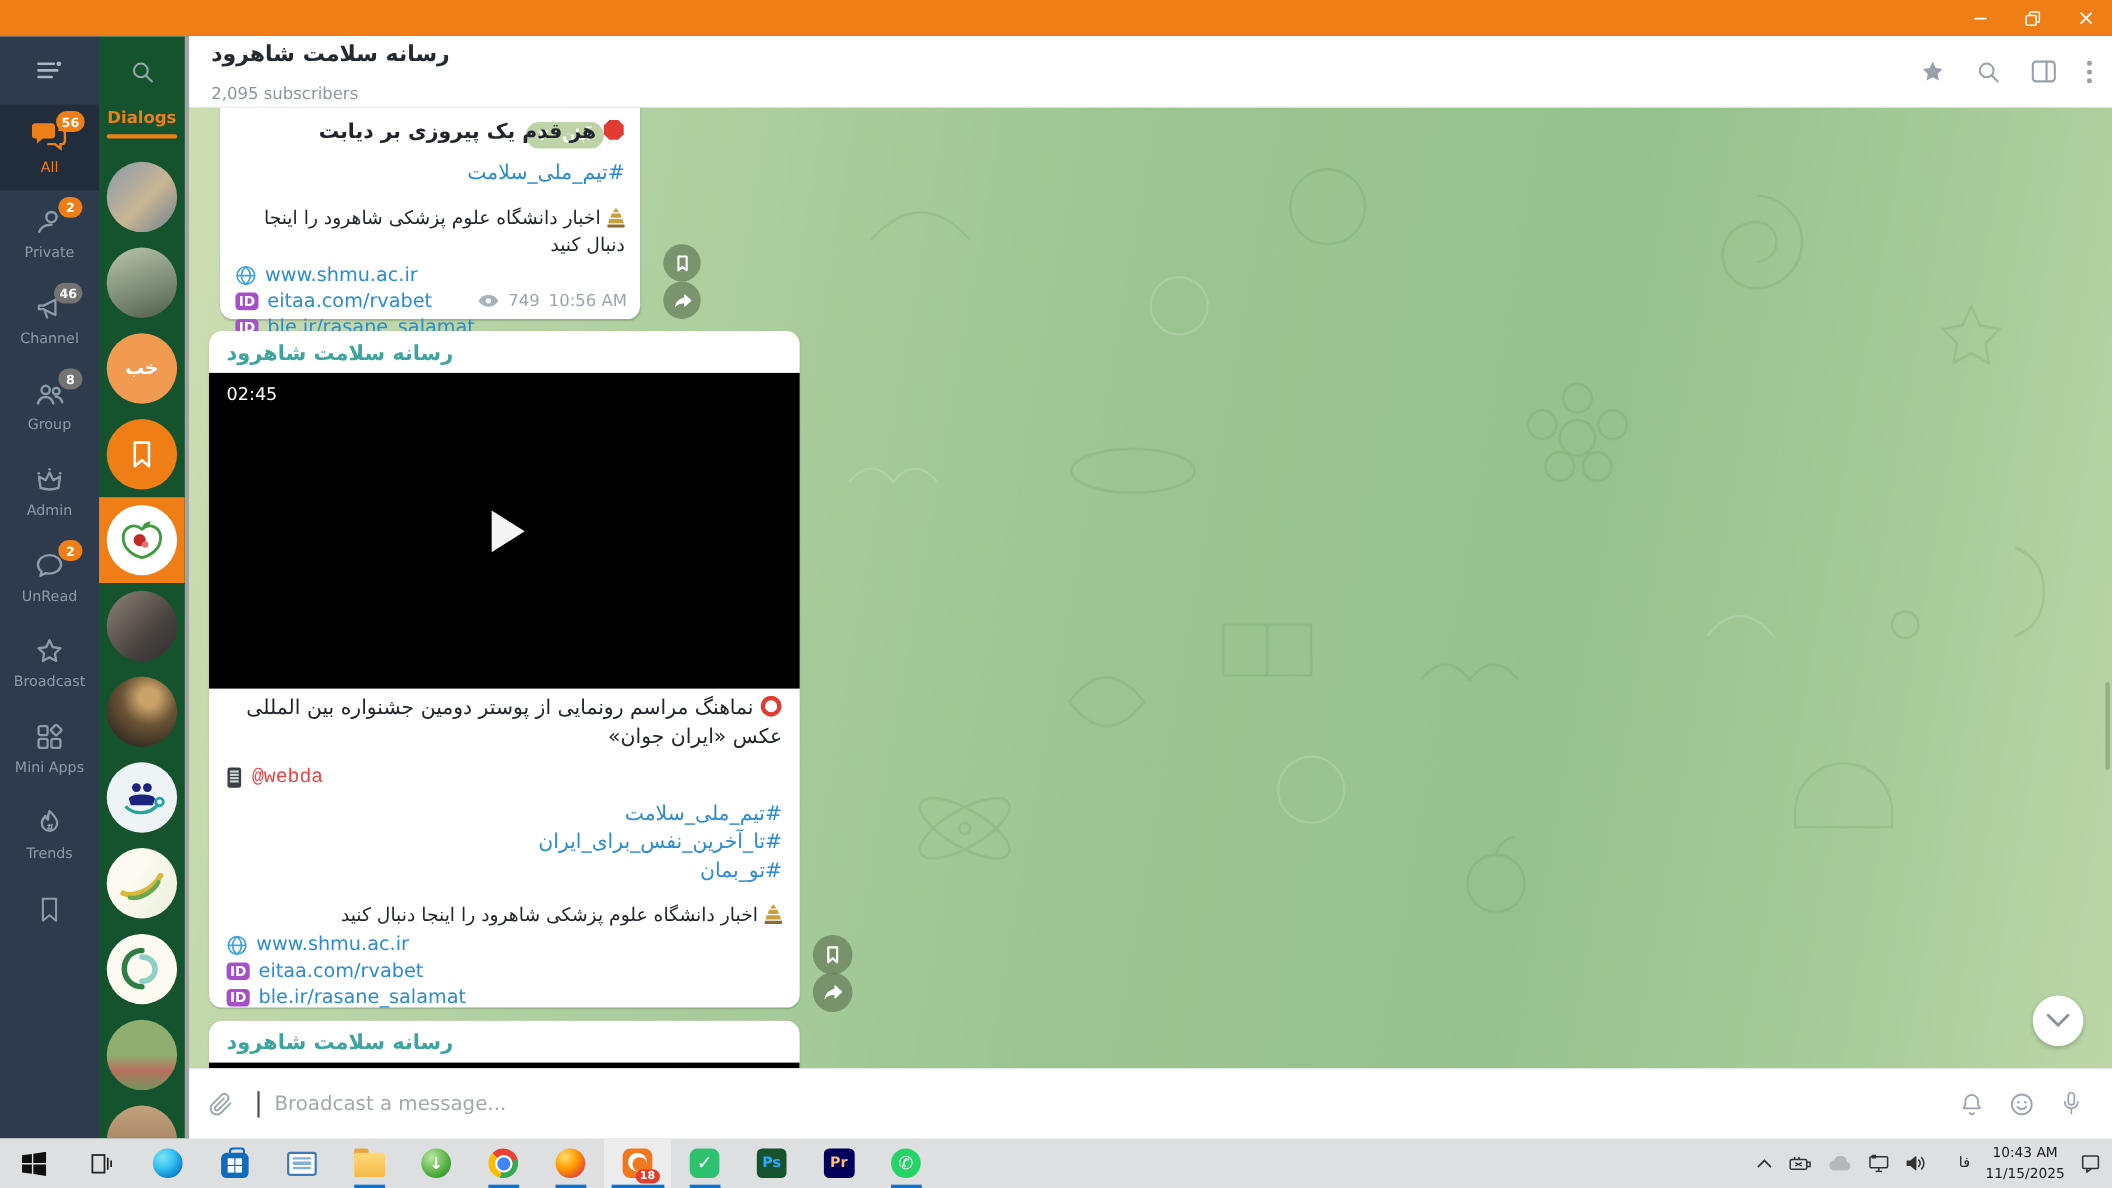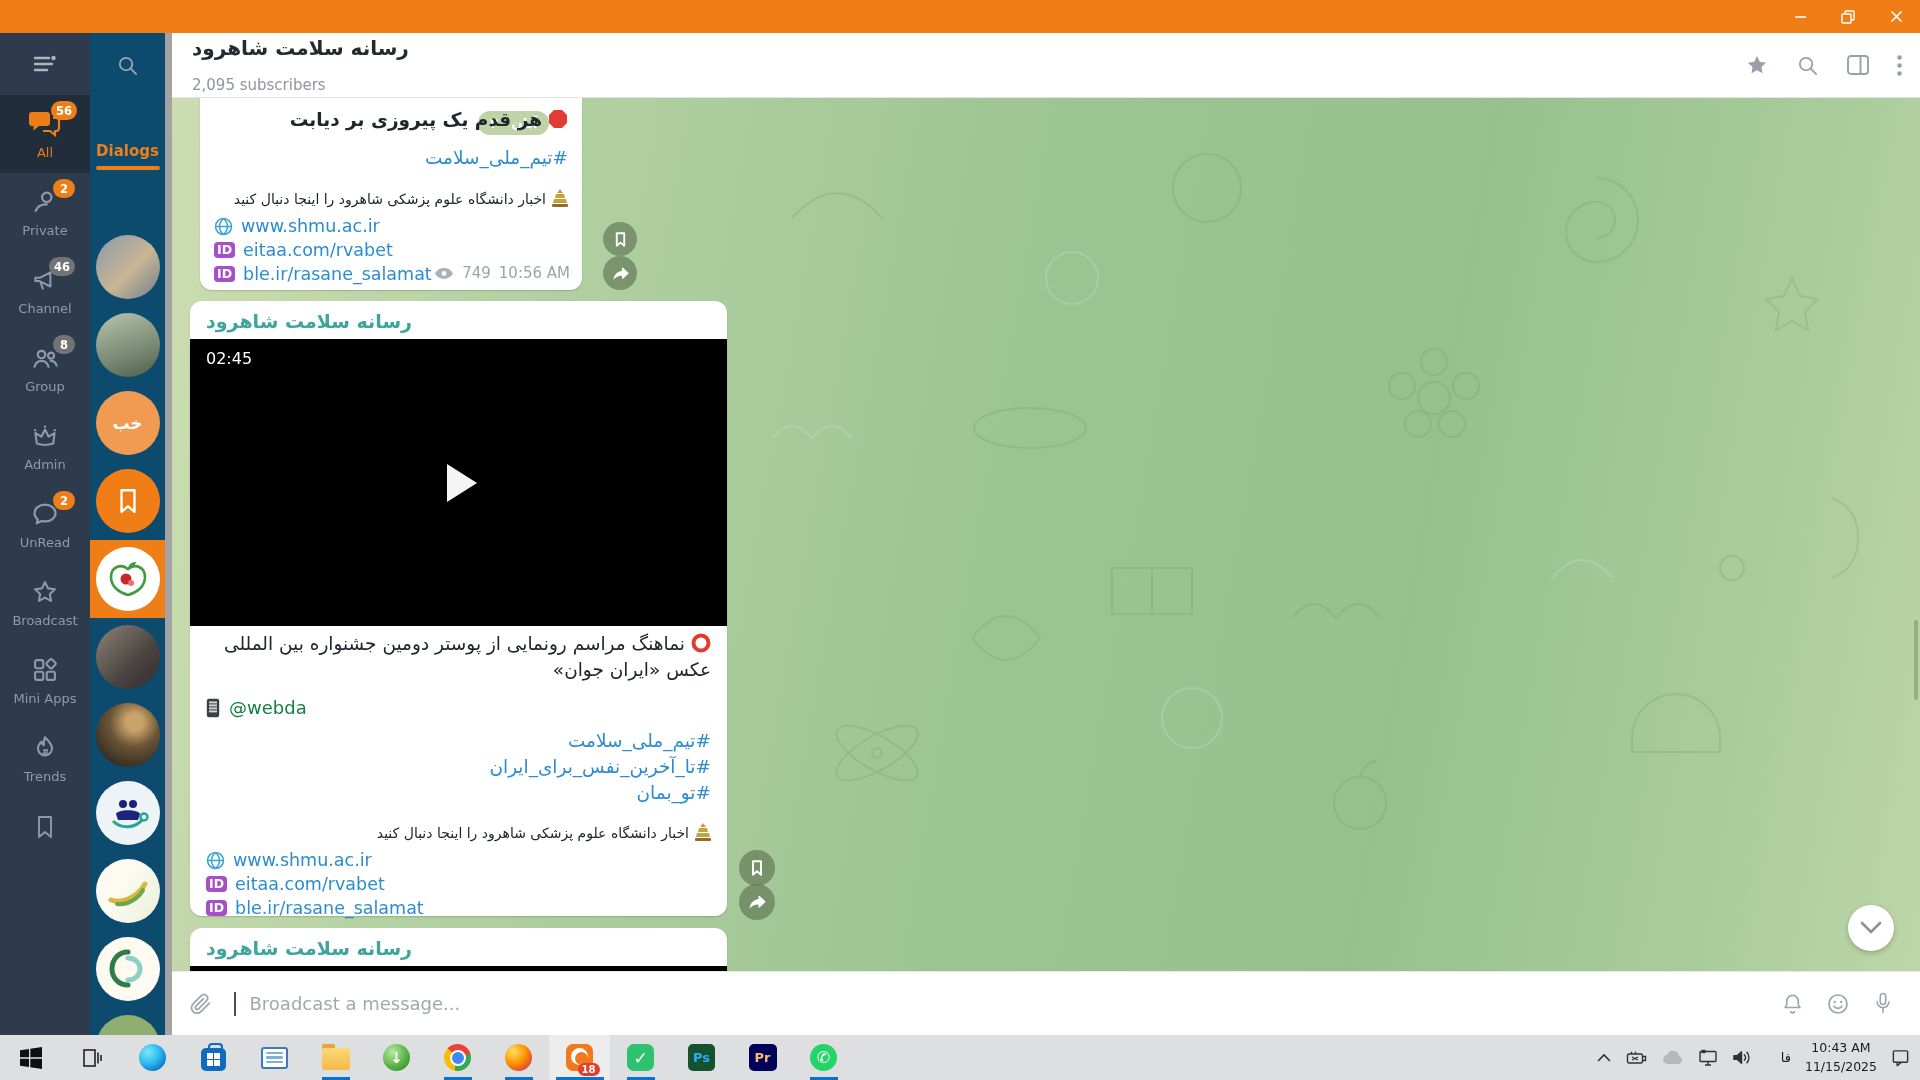--- a/index.html
+++ b/index.html
@@ -26,21 +26,21 @@
   .rail-item .rlabel { font-size:13px; margin-top:5px; color:#8d9ba8; }
   .rail-item.active { background:#222d3b; }
   .rail-item.active .rlabel { color:#ee7f18; }
   .rbadge { position:absolute; top:-7px; right:-16px; min-width:22px; height:19px; border-radius:10px;
     background:#ee7f18; color:#fff; font-size:11.5px; font-weight:bold; display:flex; align-items:center;
     justify-content:center; padding:0 5px; }
   .rbadge.gray { background:#737373; }
   .rail-saved { height:60px; display:flex; align-items:center; justify-content:center; cursor:pointer; }
 
   
-  .dialogs { width:82px; background:#0c4a6e; border-right:7px solid #a3a3a3; flex:none; display:flex; flex-direction:column;gap:44px; }
+  .dialogs { width:82px; background:#14532d; border-right:4px solid #a3a3a3; flex:none; display:flex; flex-direction:column; }
   .dlg-top { height:65px; display:flex; align-items:center; justify-content:center; color:#9aa5ad; }
   .dlg-head { height:42px; display:flex; flex-direction:column; align-items:center; justify-content:flex-start; }
   .dlg-head .dlg-title { color:#ee7f18; font-size:15px; font-weight:bold; }
   .dlg-head .dlg-underline { width:64px; height:4px; border-radius:2px; background:#ee7f18; margin-top:6px; }
   .dlg-list { flex:1; overflow:hidden; }
   .dlg-row { height:78px; display:flex; align-items:center; justify-content:center; cursor:pointer; }
   .dlg-row.active { background:#ef7e17; }
   .avatar { width:64px; height:64px; border-radius:50%; overflow:hidden; display:flex; align-items:center;
     justify-content:center; color:#fff; font-weight:bold; font-size:17px; flex:none; }
   .av1 { background:linear-gradient(135deg,#8898ab,#c9b694 55%,#6f7f8f); }
@@ -69,21 +69,21 @@
     background:linear-gradient(100deg,#cdddb2 0%,#b3d1a2 20%,#9cc492 48%,#96c18e 70%,#a9cc9b 88%,#bdd6a8 100%); }
   .doodles { position:absolute; inset:0; }
 
   .bubble { position:absolute; background:#fff; border-radius:12px; box-shadow:0 1px 1.5px rgba(60,80,50,.25); }
   .m1 { left:28px; top:-40px; width:382px; height:232px; padding:50px 14px 8px 14px; }
   .pline { direction:rtl; text-align:right; font-size:18.5px; line-height:24px; color:#20262b; }
   .pline.b { font-weight:bold; }
   .pline .in-ico { display:inline-flex; vertical-align:-3px; margin-left:6px; }
   .m1 .tagline { margin-top:14px; }
   .taglink { color:#2b8cd0; text-decoration:none; cursor:pointer; }
-  .followline { margin-top:17px; font-size:14px; }
+  .followline { margin-top:17px; font-size:17px; }
   .linkrows { margin-top:3px; direction:ltr; }
   .lrow { display:flex; align-items:center; gap:8px; height:24px; font-size:17.5px; }
   .lrow a { color:#2b8cd0; text-decoration:none; cursor:pointer; }
   .idb { background:#a550c8; color:#fff; font-size:12.5px; font-weight:bold; border-radius:4px;
     padding:1px 3px; line-height:14px; }
   .msg-meta { position:absolute; display:flex; align-items:center; gap:8px; color:#9aa5ad; font-size:15px; }
   .m1 .msg-meta { right:12px; bottom:8px; }
 
   .date-chip { position:absolute; left:306px; top:13px; z-index:3; background:rgba(186,207,162,.92);
     color:#fff; font-size:13.5px; font-weight:bold; padding:4px 12px; border-radius:13px; }
@@ -92,21 +92,21 @@
   .m2 { left:18px; top:203px; width:537px; height:615px; }
   .bub-head { padding:9px 16px 7px 16px; direction:rtl; text-align:left; font-size:19px; font-weight:bold;
     color:#3da49e; }
   .video { position:relative; width:537px; height:287px; background:#000; }
   .vid-dur { position:absolute; left:16px; top:10px; color:#fff; font-size:16px; }
   .playtri { position:absolute; left:50%; top:50%; transform:translate(-40%,-50%); width:0; height:0;
     border-left:30px solid rgba(255,255,255,.96); border-top:19px solid transparent; border-bottom:19px solid transparent; cursor:pointer; }
   .m2 .cap { padding:0 16px 12px 16px; position:relative; height:328px; }
   .m2 .capline { margin-top:5px; line-height:26px; }
   .mention { margin-top:14px; display:flex; align-items:center; gap:9px; font-size:18px; }
-  .mention a { color:#15803d; text-decoration:none; cursor:pointer; }
+  .mention a { color:#ef4444; text-decoration:none; cursor:pointer;font-family:Liberation Mono, monospace; }
   .tagscol { margin-top:10px; direction:rtl; text-align:right; font-size:18.5px; line-height:26px; }
   .tagscol a { display:block; }
   .m2 .followline { margin-top:15px; }
   .m2 .msg-meta { right:14px; bottom:10px; }
 
   .m3 { left:18px; top:830px; width:537px; height:120px; overflow:hidden; }
   .m3 .blackstrip { width:537px; height:60px; background:#000; }
 
   .side-act { position:absolute; width:34px; height:34px; border-radius:50%;
     background:rgba(101,125,90,.72); display:flex; align-items:center; justify-content:center; cursor:pointer; }

